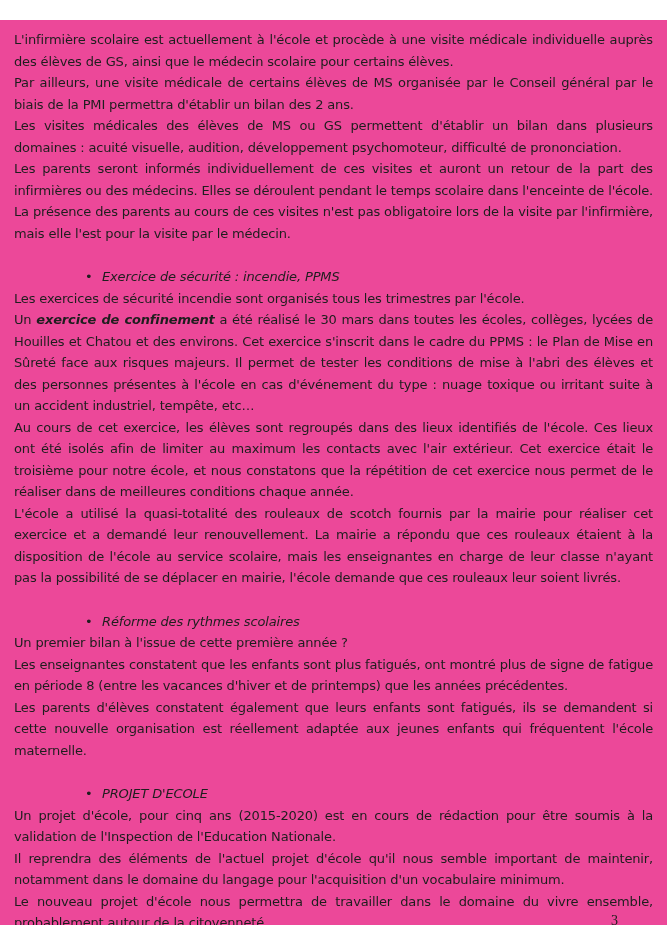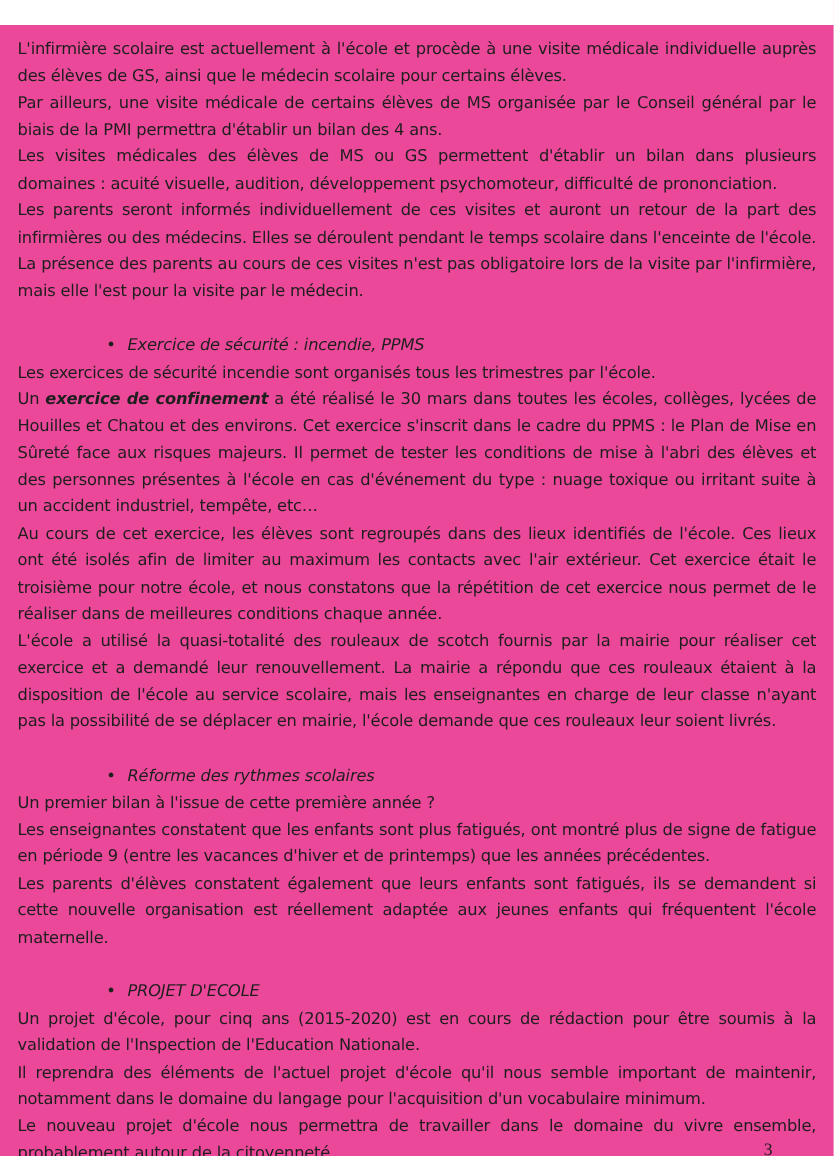--- a/index.html
+++ b/index.html
@@ -54,21 +54,21 @@
     color: #1e1e1e;
   }
 </style>
 </head>
 <body>
 
 <div class="page">
 
   <section>
     <p class="para">L'infirmière scolaire est actuellement à l'école et procède à une visite médicale individuelle auprès des élèves de GS, ainsi que le médecin scolaire pour certains élèves.</p>
-    <p class="para">Par ailleurs, une visite médicale de certains élèves de MS organisée par le Conseil général par le biais de la PMI permettra d'établir un bilan des 4 ans.</p>
+    <p class="para">Par ailleurs, une visite médicale de certains élèves de MS organisée par le Conseil général par le biais de la PMI permettra d'établir un bilan des 2 ans.</p>
     <p class="para">Les visites médicales des élèves de MS ou GS permettent d'établir un bilan dans plusieurs domaines : acuité visuelle, audition, développement psychomoteur, difficulté de prononciation.</p>
     <p class="para">Les parents seront informés individuellement de ces visites et auront un retour de la part des infirmières ou des médecins. Elles se déroulent pendant le temps scolaire dans l'enceinte de l'école. La présence des parents au cours de ces visites n'est pas obligatoire lors de la visite par l'infirmière, mais elle l'est pour la visite par le médecin.</p>
   </section>
 
   <div class="bullet-heading">
     <span class="bullet">•</span><span class="heading-text">Exercice de sécurité : incendie, PPMS</span>
   </div>
 
   <section>
     <p class="para">Les exercices  de sécurité incendie sont organisés tous les trimestres par l'école.</p>
@@ -76,21 +76,21 @@
     <p class="para">Au cours de cet exercice, les élèves sont regroupés dans des lieux identifiés de l'école. Ces lieux ont été isolés afin de limiter au maximum les contacts avec l'air extérieur. Cet exercice était le troisième pour notre école, et nous constatons que la répétition de cet exercice nous permet de le réaliser dans de meilleures conditions chaque année.</p>
     <p class="para">L'école a utilisé la quasi-totalité des rouleaux de scotch fournis par la mairie pour réaliser cet exercice et a demandé leur renouvellement. La mairie a répondu que ces rouleaux étaient à la disposition de l'école au service scolaire, mais les enseignantes en charge de leur classe n'ayant pas la possibilité de se déplacer en mairie, l'école demande que ces rouleaux leur soient livrés.</p>
   </section>
 
   <div class="bullet-heading">
     <span class="bullet">•</span><span class="heading-text">Réforme des rythmes scolaires</span>
   </div>
 
   <section>
     <p class="para">Un premier bilan à l'issue de cette première année ?</p>
-    <p class="para">Les enseignantes constatent que les enfants sont plus fatigués, ont montré plus de signe de fatigue en période 9 (entre les vacances d'hiver et de printemps) que les années précédentes.</p>
+    <p class="para">Les enseignantes constatent que les enfants sont plus fatigués, ont montré plus de signe de fatigue en période 8 (entre les vacances d'hiver et de printemps) que les années précédentes.</p>
     <p class="para">Les parents d'élèves constatent également que leurs enfants sont fatigués, ils  se demandent si cette nouvelle organisation est réellement adaptée aux jeunes enfants qui fréquentent l'école maternelle.</p>
   </section>
 
   <div class="bullet-heading">
     <span class="bullet">•</span><span class="heading-text">PROJET D'ECOLE</span>
   </div>
 
   <section>
     <p class="para">Un projet d'école, pour cinq ans (2015-2020) est en cours de rédaction pour être soumis à la validation de l'Inspection de l'Education Nationale.</p>
     <p class="para">Il reprendra des éléments de l'actuel projet d'école qu'il nous semble important de maintenir, notamment dans le domaine du langage pour l'acquisition d'un vocabulaire minimum.</p>

